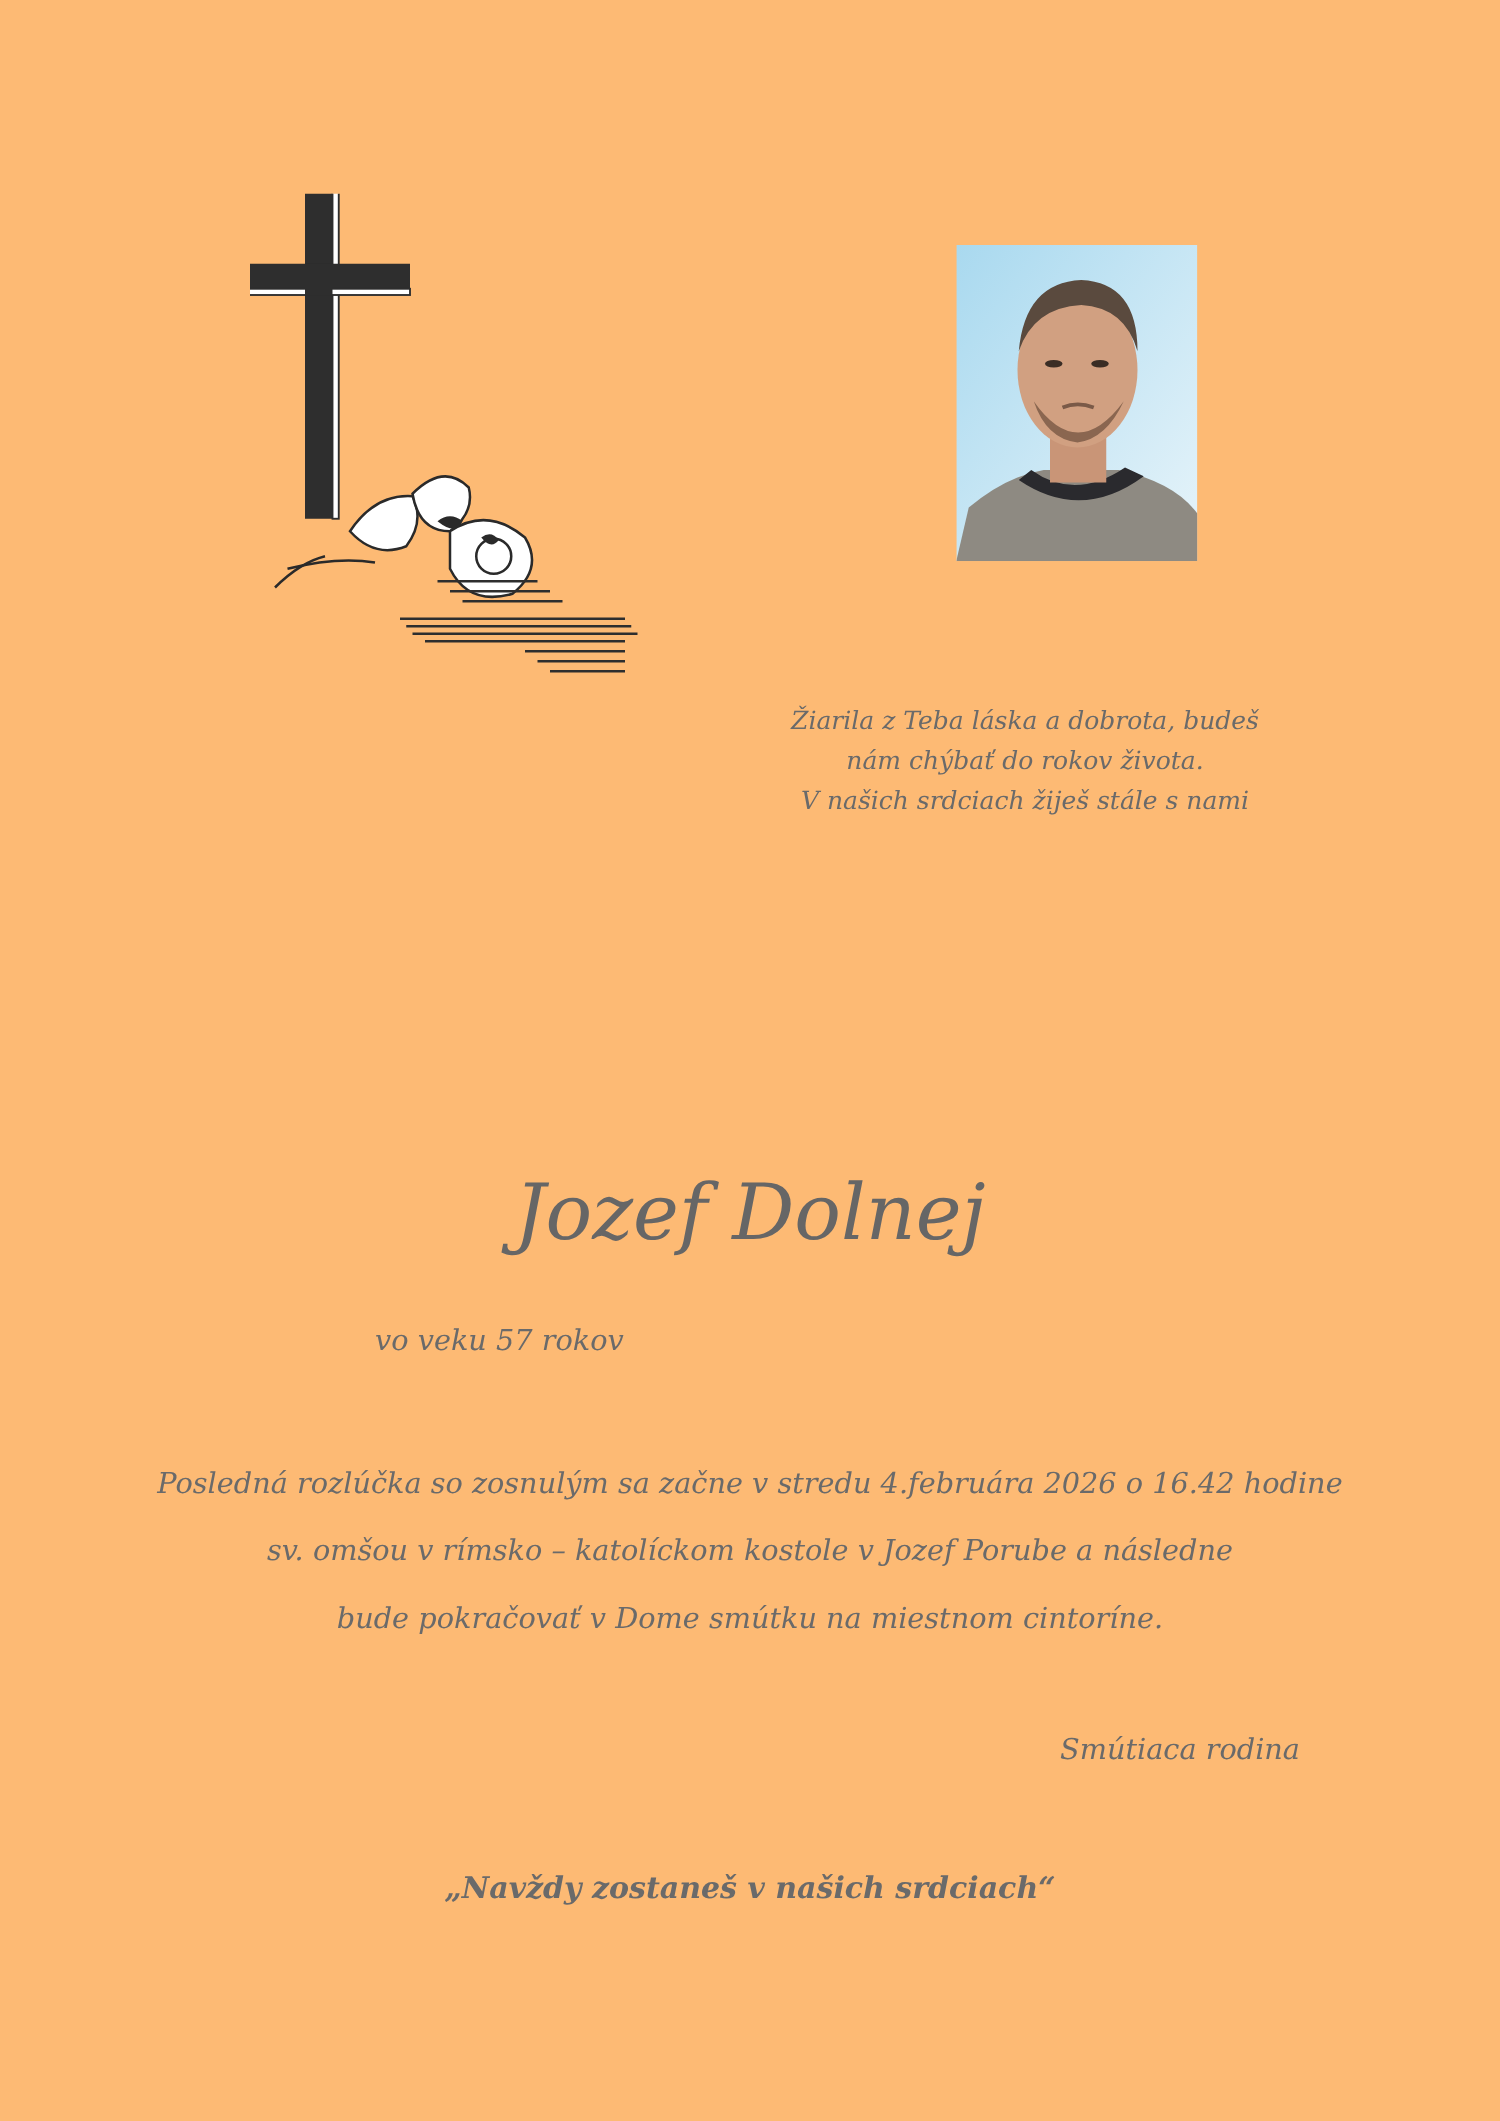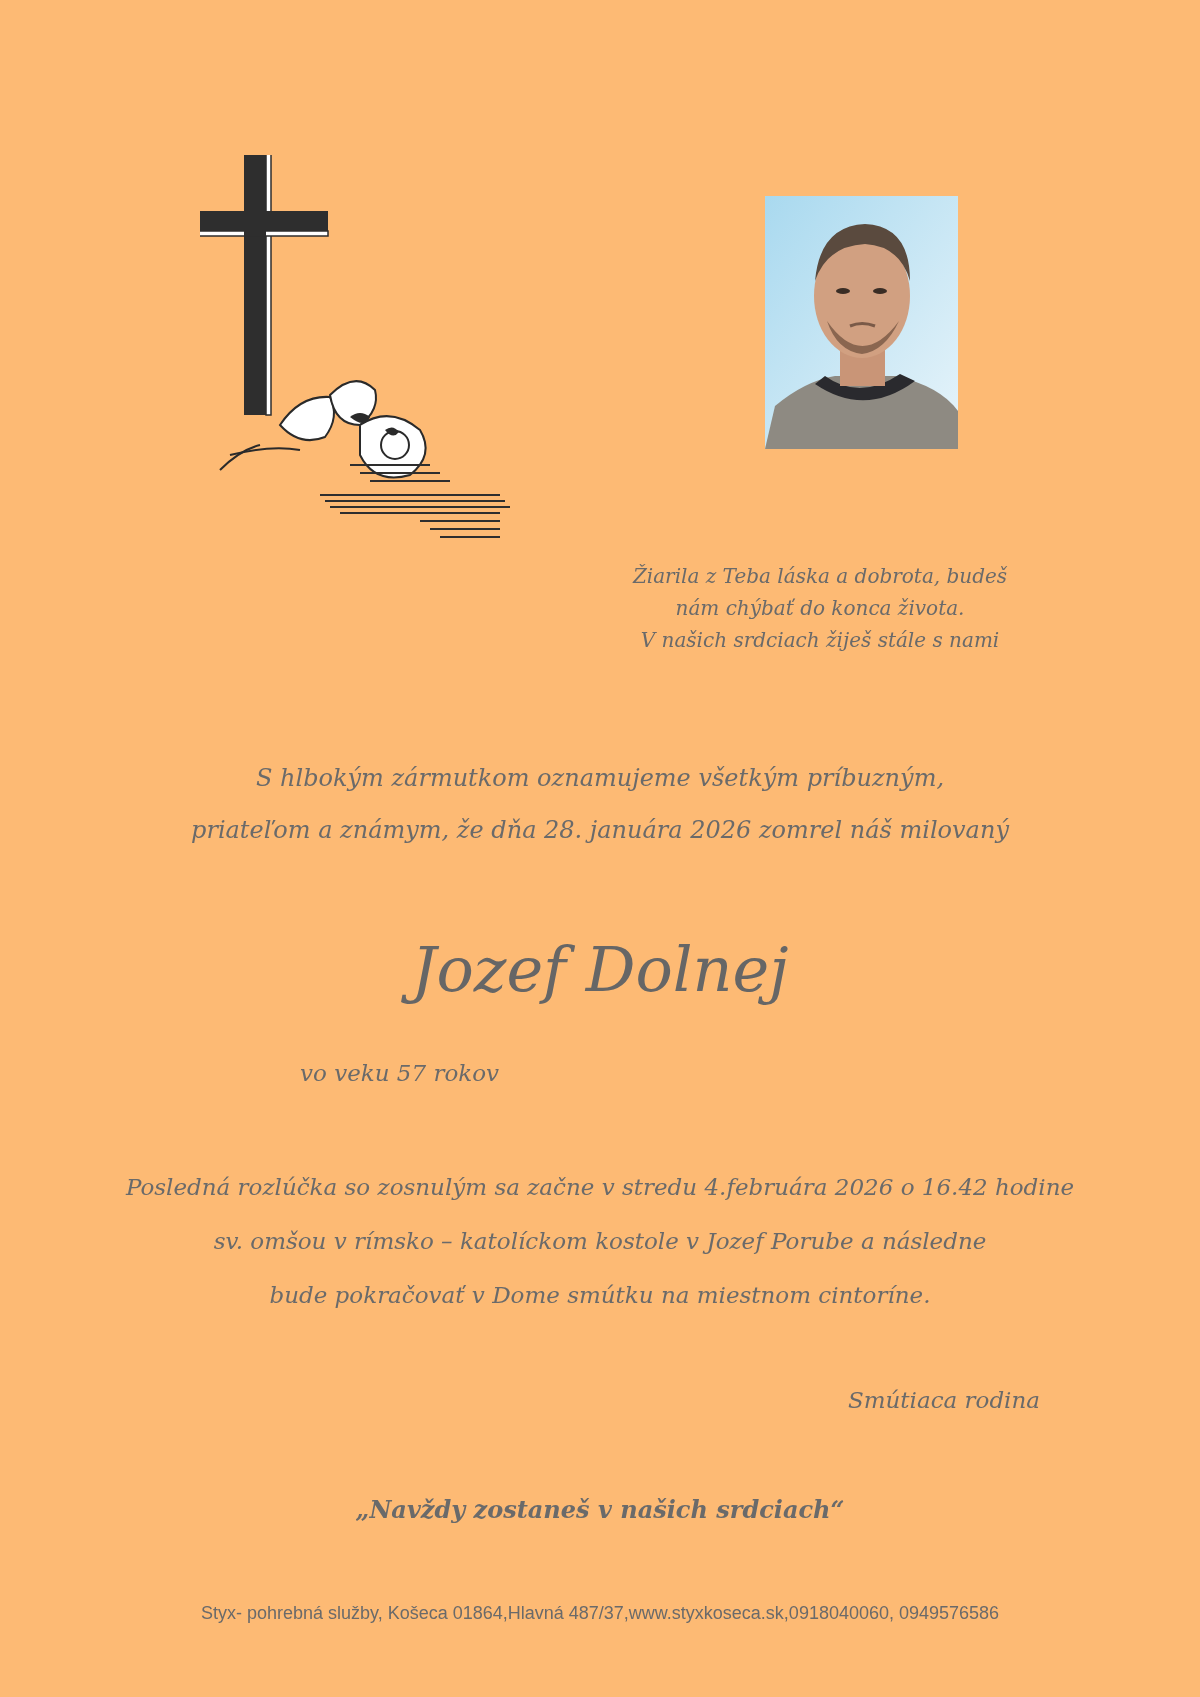--- a/index.html
+++ b/index.html
@@ -91,38 +91,33 @@
       <ellipse cx="78" cy="95" rx="7" ry="3" fill="#3a2d25"></ellipse>
       <ellipse cx="115" cy="95" rx="7" ry="3" fill="#3a2d25"></ellipse>
 
       <path d="M62 125 Q97 175 134 125 Q120 155 97 158 Q72 155 62 125Z" fill="#8a6650"></path>
       <path d="M85 130 Q97 125 110 130" stroke="#7a5a48" stroke-width="3" fill="none"></path>
     </svg>
   </div>
 
   <div class="poem script">
     <div>Žiarila z Teba láska a dobrota, budeš</div>
-    <div>nám chýbať do konca života.</div>
+    <div>nám chýbať do rokov života.</div>
     <div>V našich srdciach žiješ stále s nami</div>
   </div>
 
-  <div class="intro script">
-    <div>S  hlbokým zármutkom oznamujeme všetkým príbuzným,</div>
-    <div>priateľom a známym, že dňa 28. januára 2026 zomrel náš milovaný</div>
-  </div>
 
   <div class="name script">Jozef Dolnej</div>
 
   <div class="age script">vo veku 57 rokov</div>
 
   <div class="funeral script">
     <div>Posledná rozlúčka so zosnulým sa začne v stredu 4.februára 2026 o 16.42 hodine</div>
     <div>sv. omšou v rímsko – katolíckom kostole v Jozef Porube a následne</div>
     <div>bude  pokračovať v Dome smútku na miestnom cintoríne.</div>
   </div>
 
   <div class="family script">Smútiaca rodina</div>
 
   <div class="motto script">„Navždy zostaneš v našich srdciach“</div>
 
-  <div class="footer">Styx- pohrebná služby, Košeca 01864,Hlavná 487/37,www.styxkoseca.sk,0918040060, 0949576586</div>
 
 </div>
 
 </body></html>

